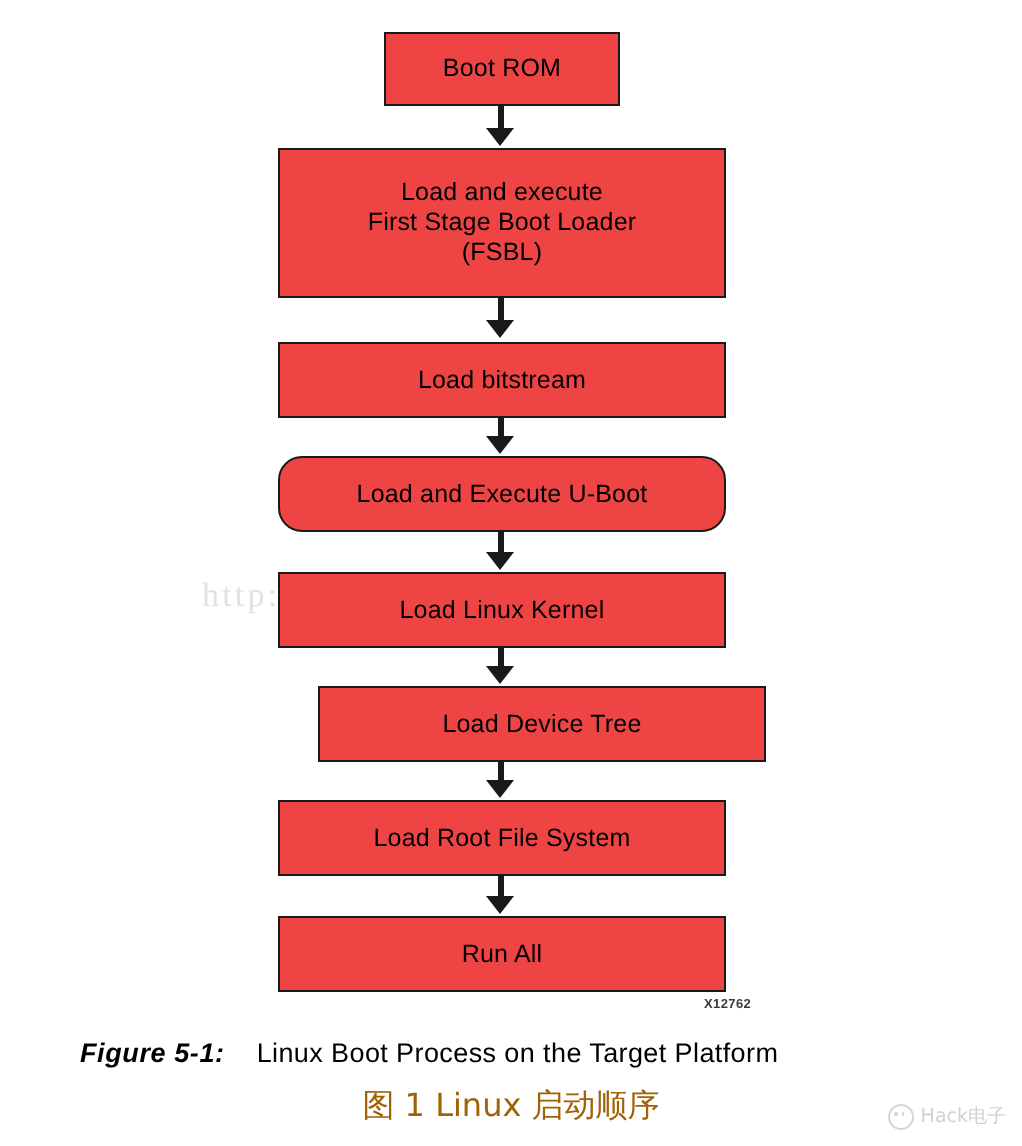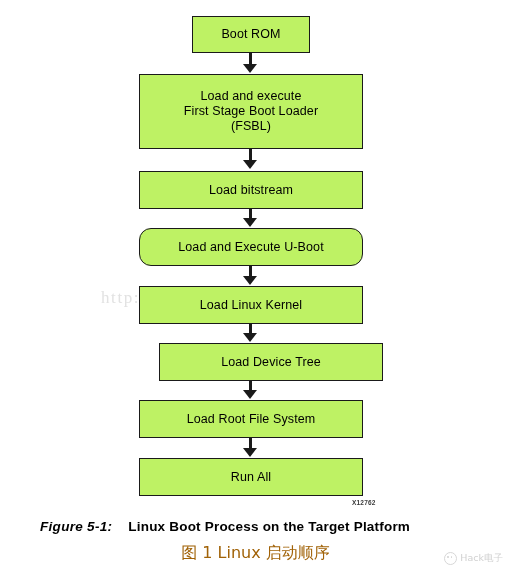--- a/index.html
+++ b/index.html
@@ -33,21 +33,21 @@
     letter-spacing: 1.6px;
     color: #e2e2e2;
     white-space: nowrap;
     z-index: 1;
     user-select: none;
   }
 
   .node {
     position: absolute;
     box-sizing: border-box;
-    background: #bef264;
+    background: #ef4444;
     border: 1.6px solid #1a1a1a;
     display: flex;
     align-items: center;
     justify-content: center;
     text-align: center;
     font-size: 12.5px;
     line-height: 15px;
     color: #000000;
     z-index: 2;
     letter-spacing: 0.1px;
@@ -113,21 +113,21 @@
     width: 440px;
     font-size: 13.5px;
     white-space: nowrap;
   }
   .caption-en .fig-num {
     font-style: italic;
     font-weight: bold;
     letter-spacing: 0.3px;
   }
   .caption-en .fig-title {
-    font-weight: bold;
+    font-weight: normal;
     margin-left: 16px;
     letter-spacing: 0.2px;
     margin-top: 43px;
   }
 
   .caption-zh {
     position: absolute;
     left: 0;
     top: 543px;
     width: 511px;

